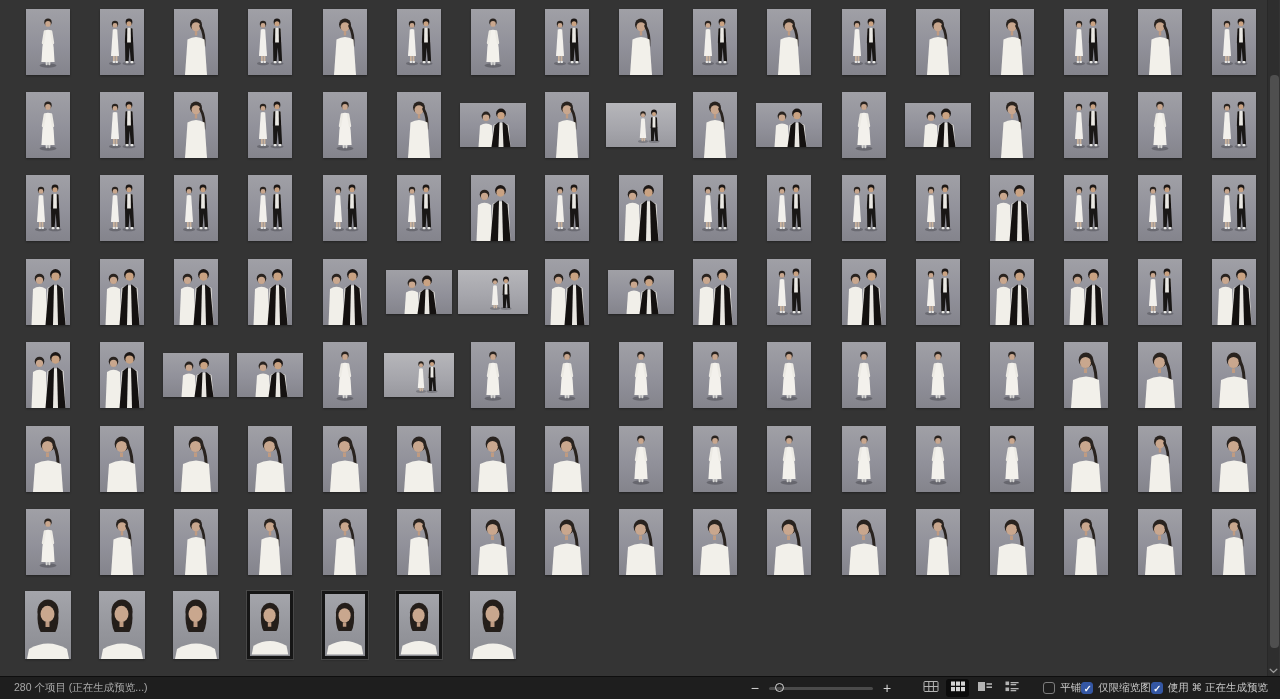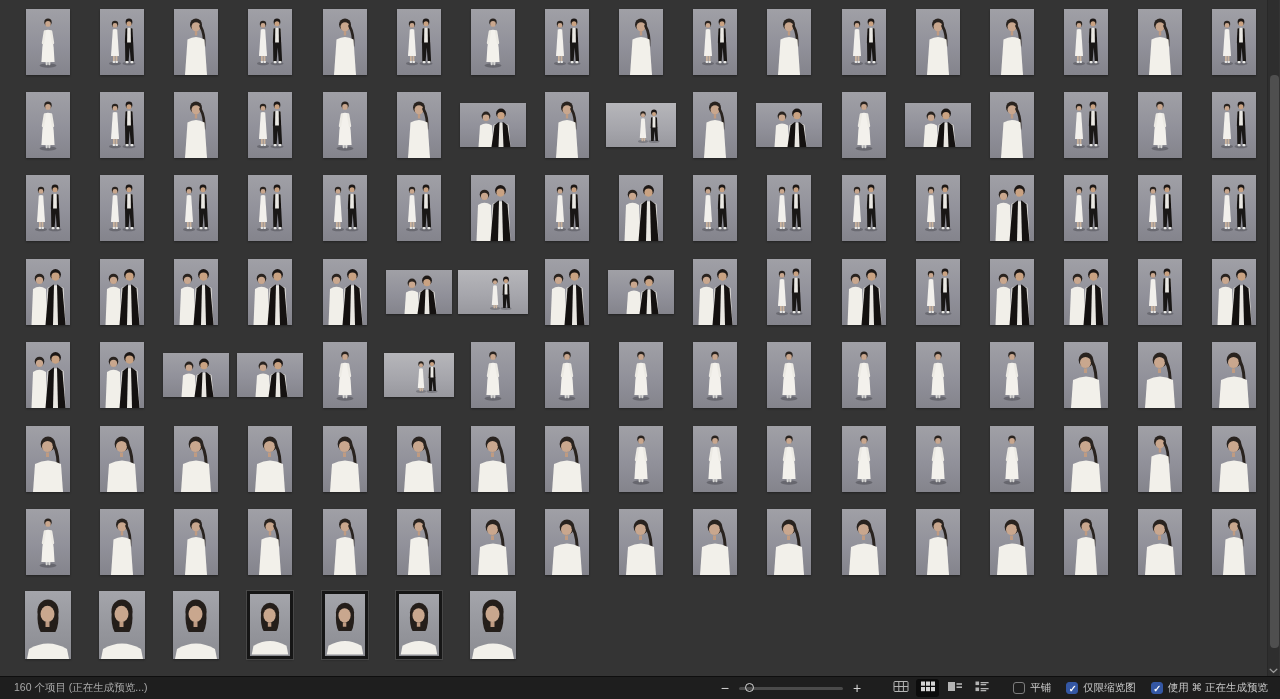--- a/index.html
+++ b/index.html
@@ -40,21 +40,21 @@
   .sb-spacer { flex:1; }
   .zoom-group { display:flex; align-items:center; gap:8px; margin-right:26px; }
   .zoom-btn { color:#d2d2d2; font-size:14px; line-height:1; cursor:default; padding:0 2px; background:none; border:none; font-family:inherit; }
   .slider-track { position:relative; width:104px; height:3px; border-radius:2px; background:#4a4a4a; }
   .slider-knob { position:absolute; top:-3.5px; width:9px; height:9px; border-radius:50%;
                  border:1.5px solid #d6d6d6; background:transparent; }
   .view-group { display:flex; align-items:center; gap:4px; margin-right:20px; }
   .view-btn { width:23px; height:18px; display:flex; align-items:center; justify-content:center;
               border-radius:3px; background:none; border:none; padding:0; }
   .view-btn.active { background:#0c0c0c; }
-  .cb-group { display:flex; gap:15px; margin-right:12px; }
+  .cb-group { display:flex; margin-right:12px; }
   .cb-item { display:flex; align-items:center; gap:5px; }
   .cbox { width:12px; height:12px; border-radius:3px; border:1px solid #7d7d7d;
           background:transparent; position:relative; flex:none; }
   .cbox.checked { border-color:#3457a4; background:#3457a4; }
   .cbox.checked::after { content:"✓"; position:absolute; left:1.5px; top:-0.5px;
                          font-size:9.5px; font-weight:bold; color:#ffffff; }
   .cb-label { color:#c9c9c9; white-space:nowrap; }
 </style>
 </head>
 <body>
@@ -1954,21 +1954,21 @@
     <div class="scroll-thumb" style="top: 75px; height: 573px;"></div>
     <div class="scroll-chevron">
       <svg width="9" height="6" viewBox="0 0 9 6">
           <path d="M1.2 1.2 L4.5 4.4 L7.8 1.2" stroke="#9a9a9a" fill="none" stroke-width="1.3" stroke-linecap="round"></path>
         </svg>
     </div>
   </div>
 </div>
 
 <div class="statusbar">
-  <span class="count-text">160 个项目 (正在生成预览...)</span>
+  <span class="count-text">280 个项目 (正在生成预览...)</span>
   <div class="sb-spacer"></div>
 
   <div class="zoom-group">
     <button class="zoom-btn">−</button>
     <div class="slider-track">
       <div class="slider-knob" style="left: 6%;"></div>
     </div>
     <button class="zoom-btn">+</button>
   </div>
 

